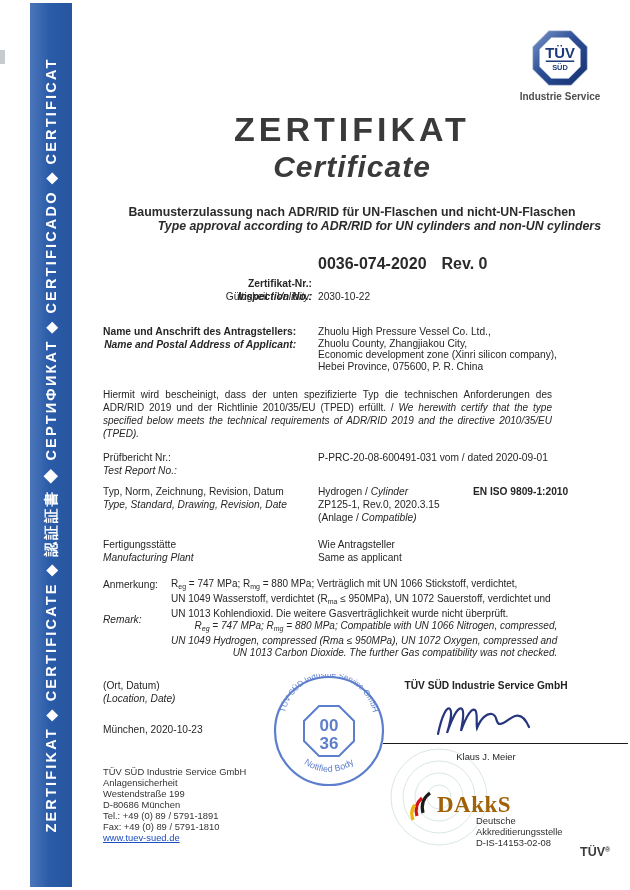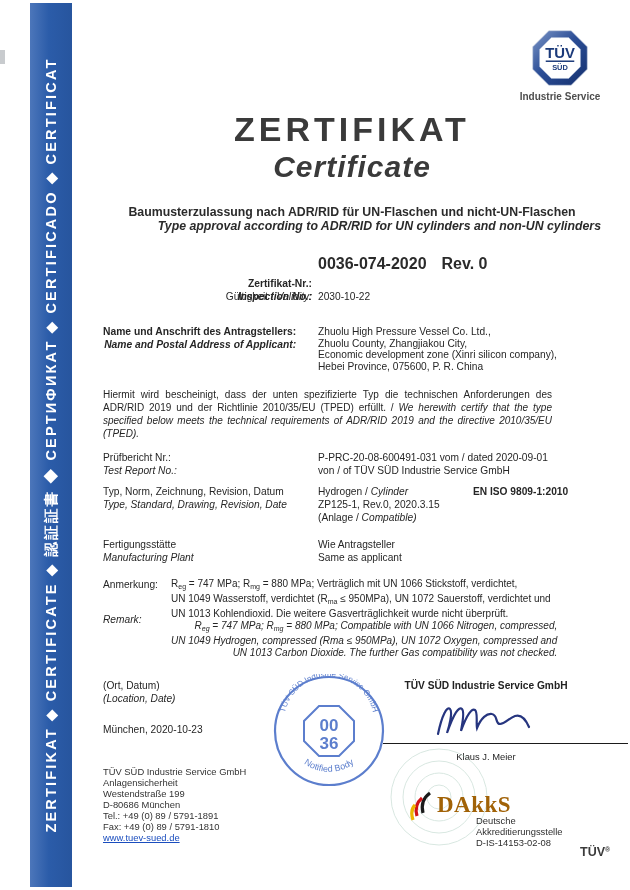--- a/index.html
+++ b/index.html
@@ -132,21 +132,20 @@
 <div class="abs" id="statement">
   <span>Hiermit wird bescheinigt, dass der unten spezifizierte Typ die technischen Anforderungen des ADR/RID 2019 und der Richtlinie 2010/35/EU (TPED) erfüllt. / </span><span class="i">We herewith certify that the type specified below meets the technical requirements of ADR/RID 2019 and the directive 2010/35/EU (TPED).</span>
 </div>
 
 <div class="abs val" id="testreport-label">
   <div>Prüfbericht Nr.:</div>
   <div class="i">Test Report No.:</div>
 </div>
 <div class="abs val" id="testreport-value">
   <div class="nowrap">P-PRC-20-08-600491-031 vom / dated 2020-09-01</div>
-  <div class="nowrap">von / of TÜV SÜD Industrie Service GmbH</div>
 </div>
 
 <div class="abs val" id="type-label">
   <div>Typ, Norm, Zeichnung, Revision, Datum</div>
   <div class="i">Type, Standard, Drawing, Revision, Date</div>
 </div>
 <div class="abs val" id="type-value">
   <div><span>Hydrogen / </span><span class="i">Cylinder</span></div>
   <div>ZP125-1, Rev.0, 2020.3.15</div>
   <div><span>(Anlage / </span><span class="i">Compatible)</span></div>

